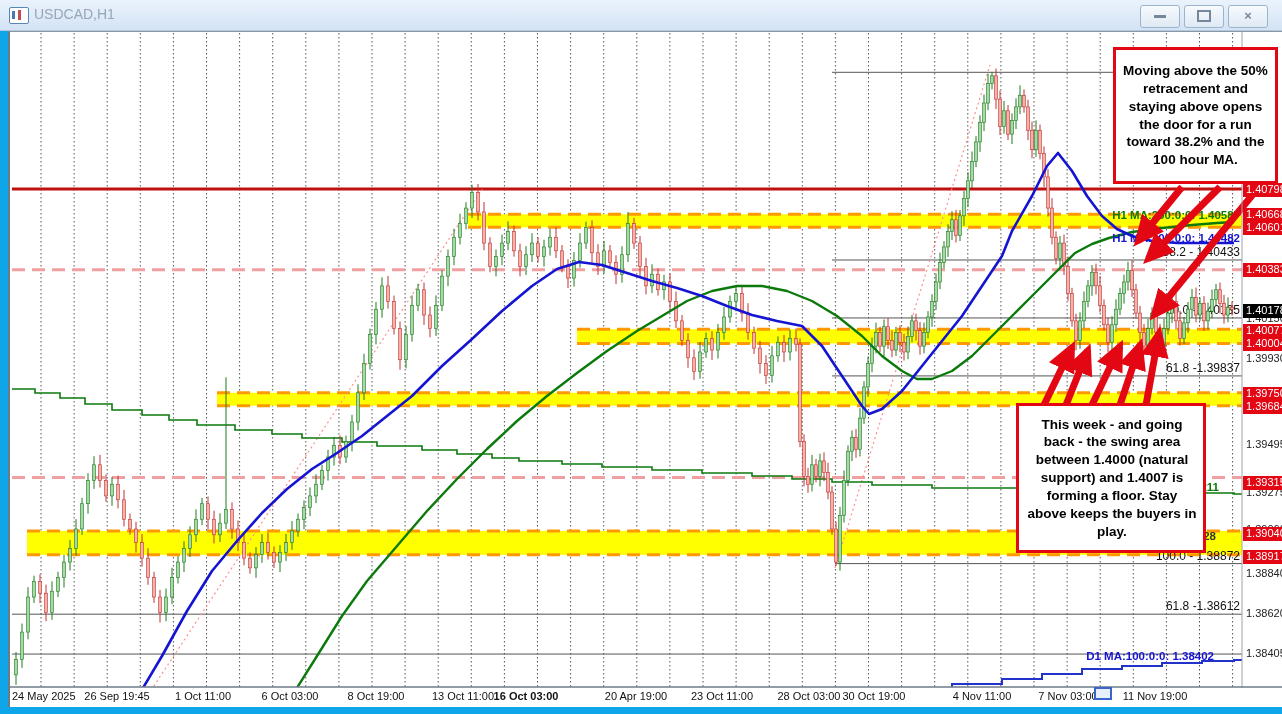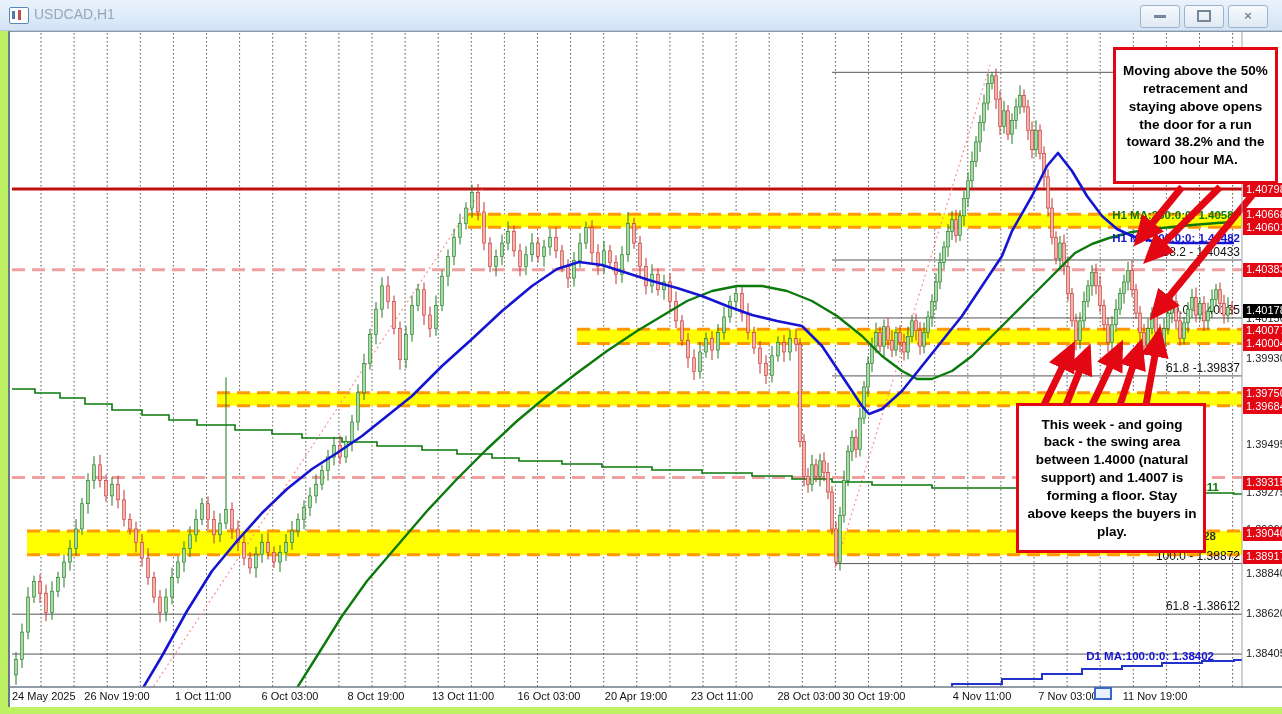--- a/index.html
+++ b/index.html
@@ -1,17 +1,17 @@
 <!DOCTYPE html>
 <html><head>
 <meta charset="utf-8">
 <style>
   html,body{margin:0;padding:0;}
   body{font-family:"Liberation Sans","DejaVu Sans",sans-serif;}
-  #win{position:relative;width:1282px;height:714px;background:#bef264;overflow:hidden;}
+  #win{position:relative;width:1282px;height:714px;background:#0ea5e9;overflow:hidden;}
   
   #titlebar{position:absolute;left:0;top:0;width:1282px;height:30px;
     background:linear-gradient(#eaf3fc,#d3e3f5);border-bottom:1px solid #b5c9de;}
   #appicon{position:absolute;left:9px;top:7px;width:18px;height:15px;background:#fff;
     border:1px solid #5b87b5;border-radius:2px;}
   #appicon:before{content:"";position:absolute;left:2px;top:3px;width:3px;height:8px;background:#4a7ab0;}
   #appicon:after{content:"";position:absolute;left:8px;top:2px;width:3px;height:10px;background:#c05050;}
   #wintitle{position:absolute;left:34px;top:6px;font-size:14px;color:#98a6b6;}
   .winbtn{position:absolute;top:5px;width:38px;height:21px;border:1px solid #9db3ca;border-radius:3px;
     background:linear-gradient(#f7fafd,#dfe9f4);text-align:center;line-height:19px;
@@ -662,26 +662,26 @@
       <div class="pbadge" style="top: 337px;">1.40004</div>
       <div class="pbadge" style="top: 387px;">1.39750</div>
       <div class="pbadge" style="top: 400px;">1.39684</div>
       <div class="pbadge" style="top: 476px;">1.39315</div>
       <div class="pbadge" style="top: 527px;">1.39040</div>
       <div class="pbadge" style="top: 550px;">1.38917</div>
       <div class="pbadge current" style="top: 304px;">1.40178</div>
     </div>
   <div id="time-axis">
       <div class="tlabel first" style="left: 12px;">24 May 2025</div>
-      <div class="tlabel" style="left: 117px;">26 Nov 19:00</div>
+      <div class="tlabel" style="left: 117px;">26 Sep 19:45</div>
       <div class="tlabel" style="left: 203px;">1 Oct 11:00</div>
       <div class="tlabel" style="left: 290px;">6 Oct 03:00</div>
       <div class="tlabel" style="left: 376px;">8 Oct 19:00</div>
       <div class="tlabel" style="left: 463px;">13 Oct 11:00</div>
-      <div class="tlabel" style="left: 549px;">16 Oct 03:00</div>
+      <div class="tlabel" style="left: 526px; font-weight: bold;">16 Oct 03:00</div>
       <div class="tlabel" style="left: 636px;">20 Apr 19:00</div>
       <div class="tlabel" style="left: 722px;">23 Oct 11:00</div>
       <div class="tlabel" style="left: 809px;">28 Oct 03:00</div>
       <div class="tlabel" style="left: 874px;">30 Oct 19:00</div>
       <div class="tlabel" style="left: 982px;">4 Nov 11:00</div>
       <div class="tlabel" style="left: 1068px;">7 Nov 03:00</div>
       <div class="tlabel" style="left: 1155px;">11 Nov 19:00</div>
     </div>
   <div id="axis-marker" style="left: 1094px; top: 687px; width: 14px; height: 9px;"></div>
 

